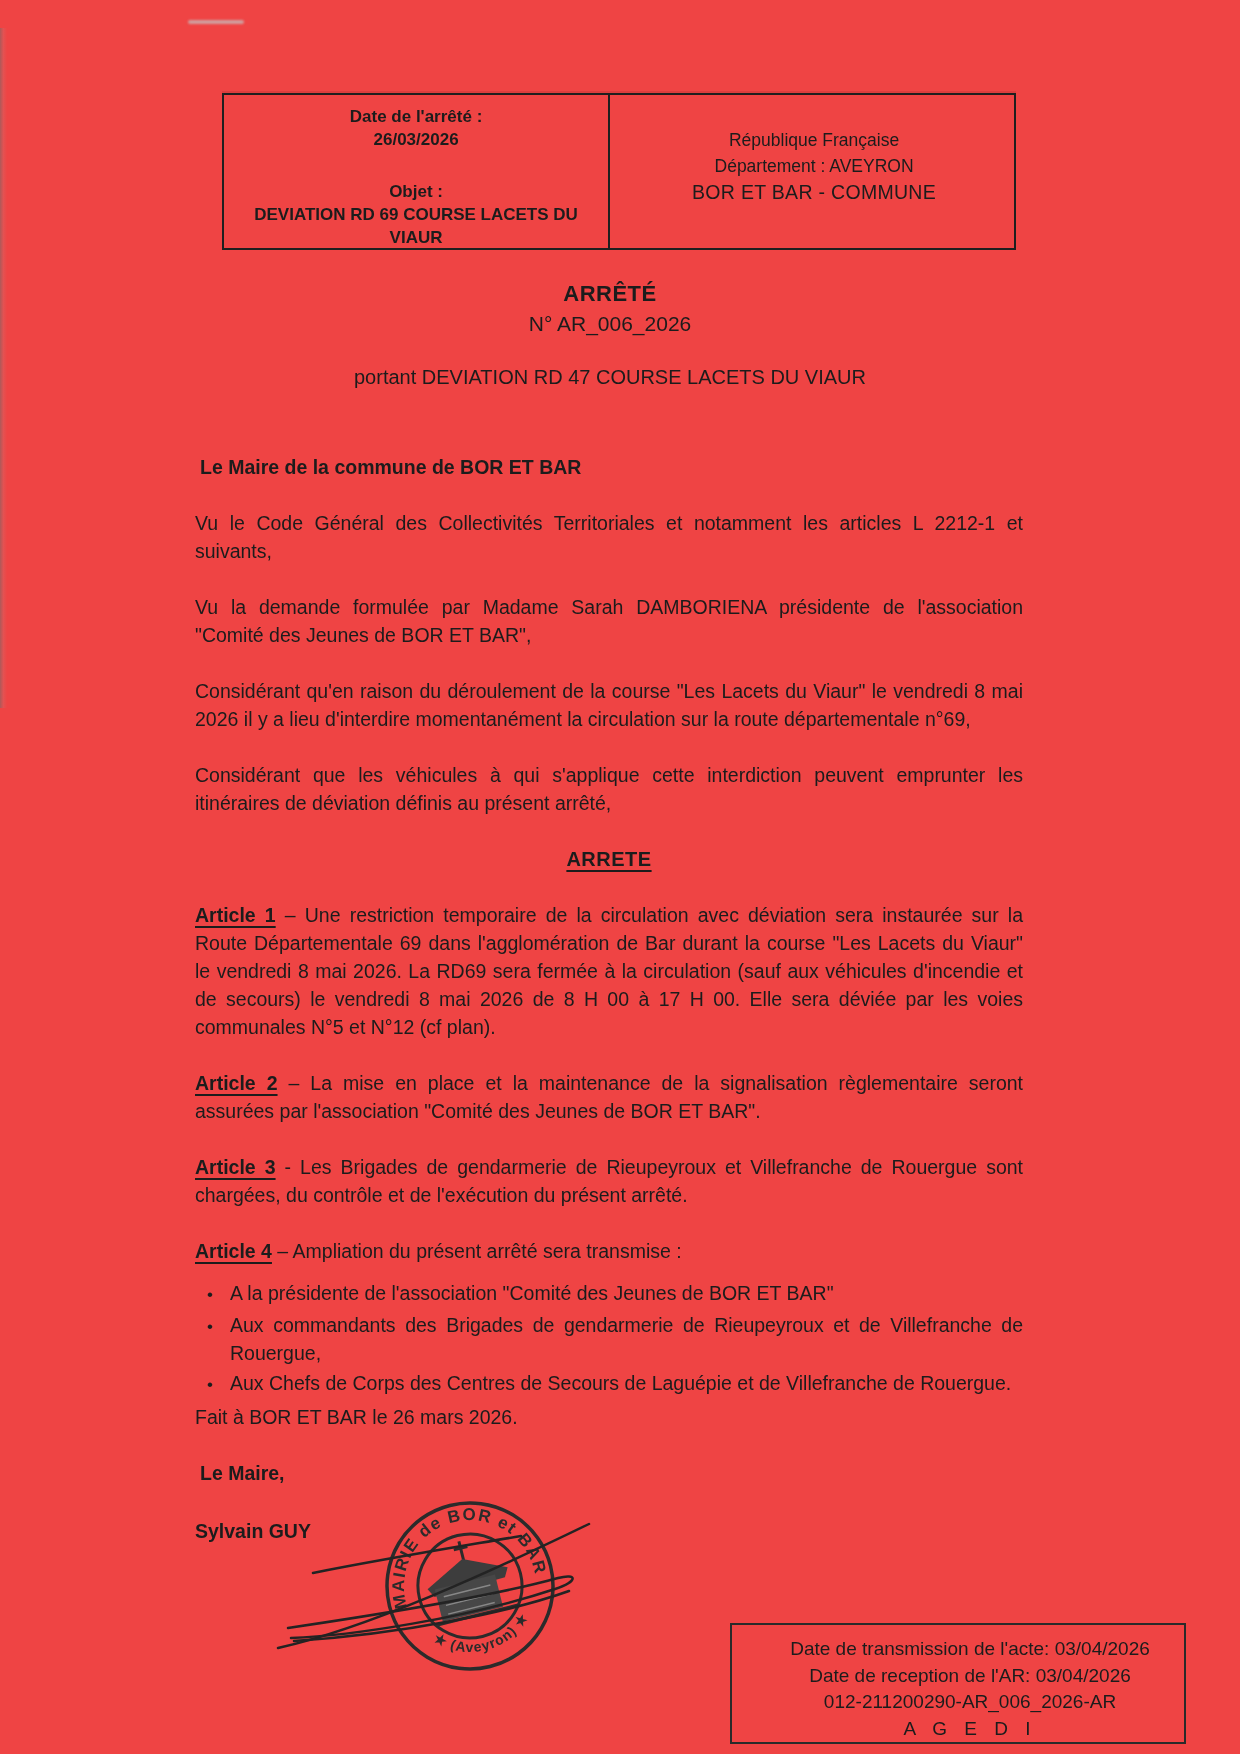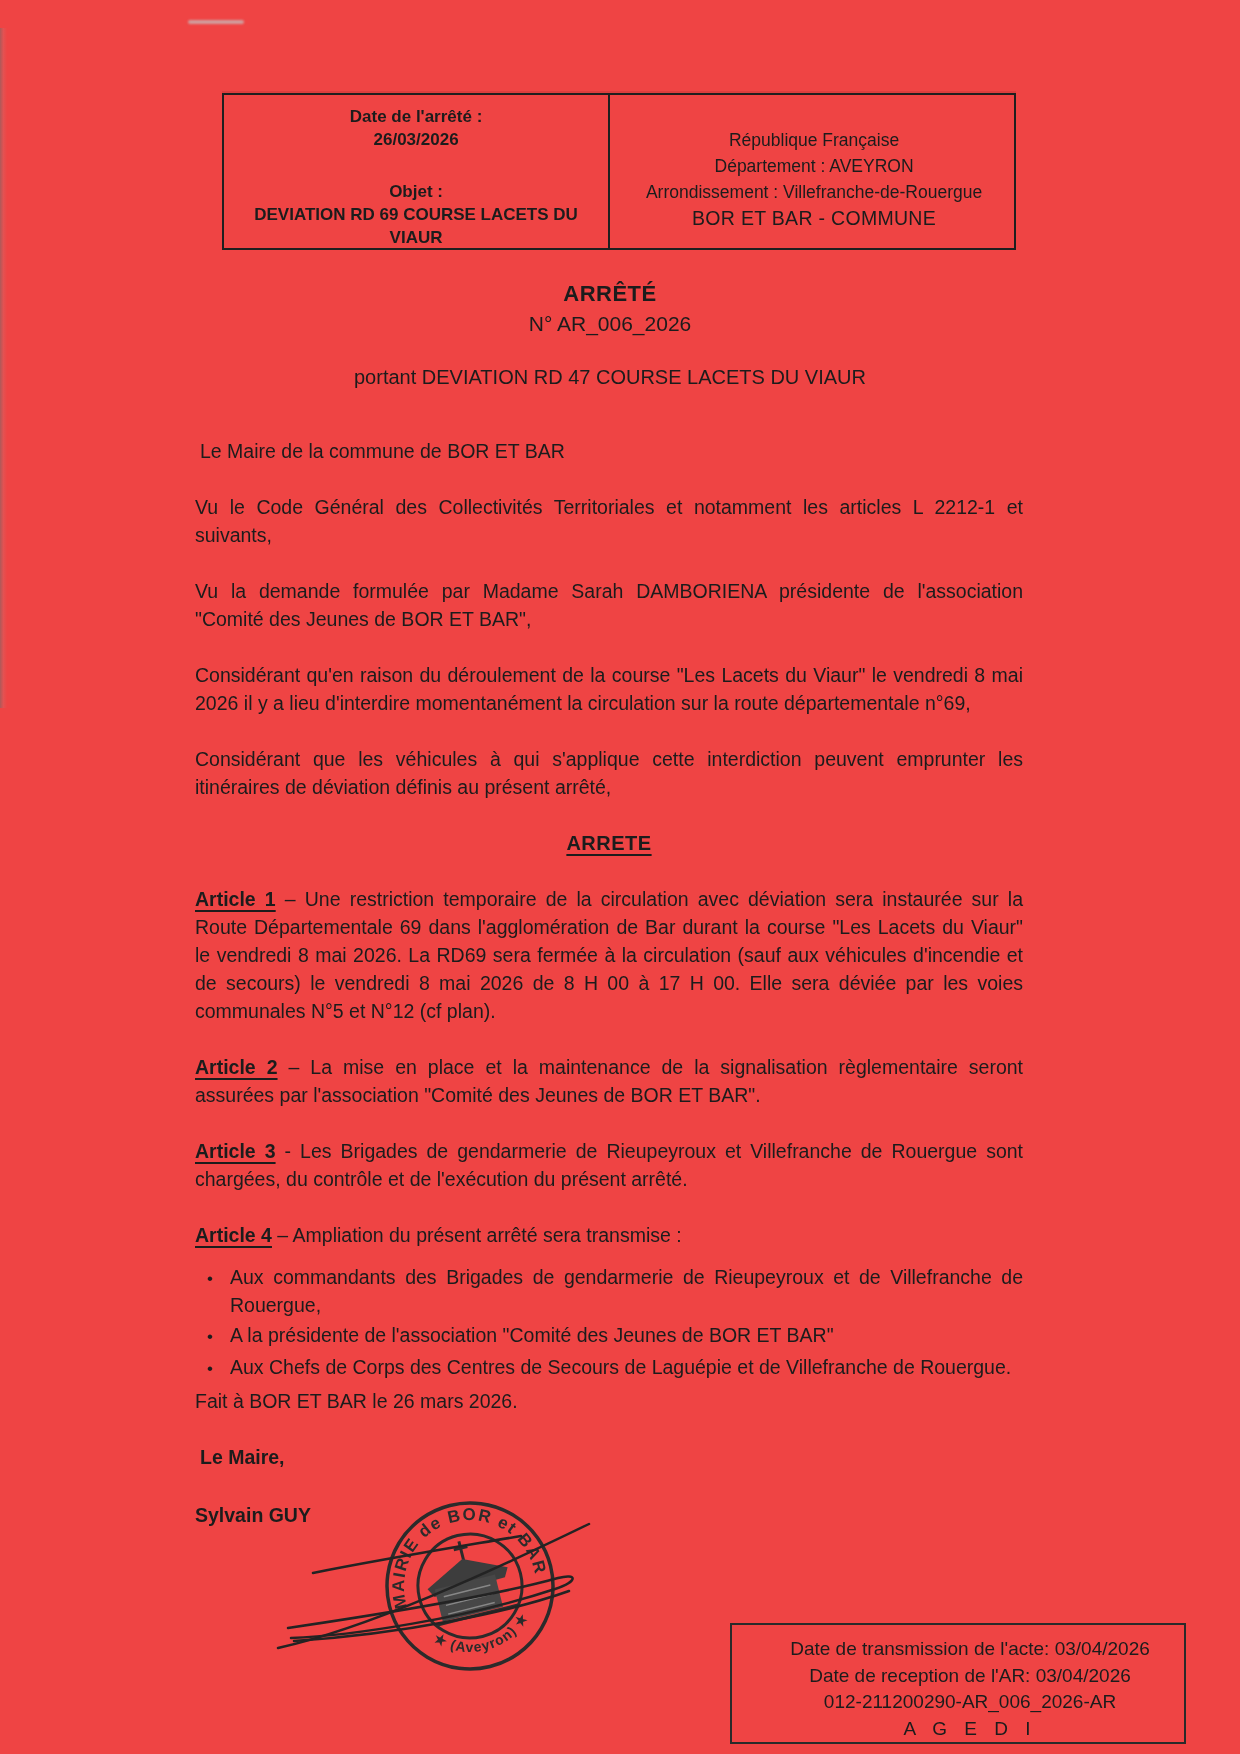--- a/index.html
+++ b/index.html
@@ -45,21 +45,21 @@
   .doc-title{font-size:22px;font-weight:bold;line-height:30px;letter-spacing:.5px;}
   .doc-number{font-size:21px;line-height:30px;}
   .doc-subject{font-size:20px;margin-top:27px;}
 
   
   .content{
     position:absolute;left:195px;top:437px;width:828px;
     font-size:19.5px;line-height:28px;text-align:justify;
   }
   .content p{margin:0 0 28px 0;}
-  p.mayor-heading{font-weight:normal;padding-left:5px;}
+  p.mayor-heading{font-weight:bold;padding-left:5px;margin-top:16px;}
   p.arrete-heading{
     text-align:center;font-weight:bold;font-size:20px;
     text-decoration:underline;text-decoration-thickness:2px;text-underline-offset:4px;
     letter-spacing:.5px;
   }
   .article-label{
     font-weight:bold;
     text-decoration:underline;text-decoration-thickness:2px;text-underline-offset:4px;
   }
   p.article-4{margin-bottom:14px;}
@@ -95,21 +95,20 @@
     <div class="hcell hcell-left">
       <div>Date de l'arrêté :</div>
       <div>26/03/2026</div>
       <div class="hgap"></div>
       <div>Objet :</div>
       <div>DEVIATION RD 69 COURSE LACETS DU VIAUR</div>
     </div>
     <div class="hcell hcell-right">
       <div>République Française</div>
       <div>Département : AVEYRON</div>
-      <div>Arrondissement : Villefranche-de-Rouergue</div>
       <div class="commune-line">BOR ET BAR - COMMUNE</div>
     </div>
   </div>
 
   <div class="title-block">
     <div class="doc-title">ARRÊTÉ</div>
     <div class="doc-number">N° AR_006_2026</div>
     <div class="doc-subject">portant DEVIATION RD 47 COURSE LACETS DU VIAUR</div>
   </div>
 
@@ -127,25 +126,25 @@
 
     <p class="article"><span class="article-label">Article 2</span><span> – La mise en place et la maintenance de la signalisation règlementaire seront assurées par l'association "Comité des Jeunes de BOR ET BAR".</span></p>
 
     <p class="article"><span class="article-label">Article 3</span><span> - Les Brigades de gendarmerie de Rieupeyroux et Villefranche de Rouergue sont chargées, du contrôle et de l'exécution du présent arrêté.</span></p>
 
     <p class="article article-4"><span class="article-label">Article 4</span><span> – Ampliation du présent arrêté sera transmise :</span></p>
 
     <div class="bullets">
       <div class="bullet-row">
         <span class="bullet-dot"></span>
-        <div class="bullet-text">Aux commandants des Brigades de gendarmerie de Rieupeyroux et de Villefranche de Rouergue,</div>
+        <div class="bullet-text">A la présidente de l'association "Comité des Jeunes de BOR ET BAR"</div>
       </div>
       <div class="bullet-row">
         <span class="bullet-dot"></span>
-        <div class="bullet-text">A la présidente de l'association "Comité des Jeunes de BOR ET BAR"</div>
+        <div class="bullet-text">Aux commandants des Brigades de gendarmerie de Rieupeyroux et de Villefranche de Rouergue,</div>
       </div>
       <div class="bullet-row">
         <span class="bullet-dot"></span>
         <div class="bullet-text">Aux Chefs de Corps des Centres de Secours de Laguépie et de Villefranche de Rouergue.</div>
       </div>
     </div>
 
     <p class="closing">Fait à BOR ET BAR le 26 mars 2026.</p>
     <p class="sig-role">Le Maire,</p>
     <p class="sig-name">Sylvain GUY</p>

